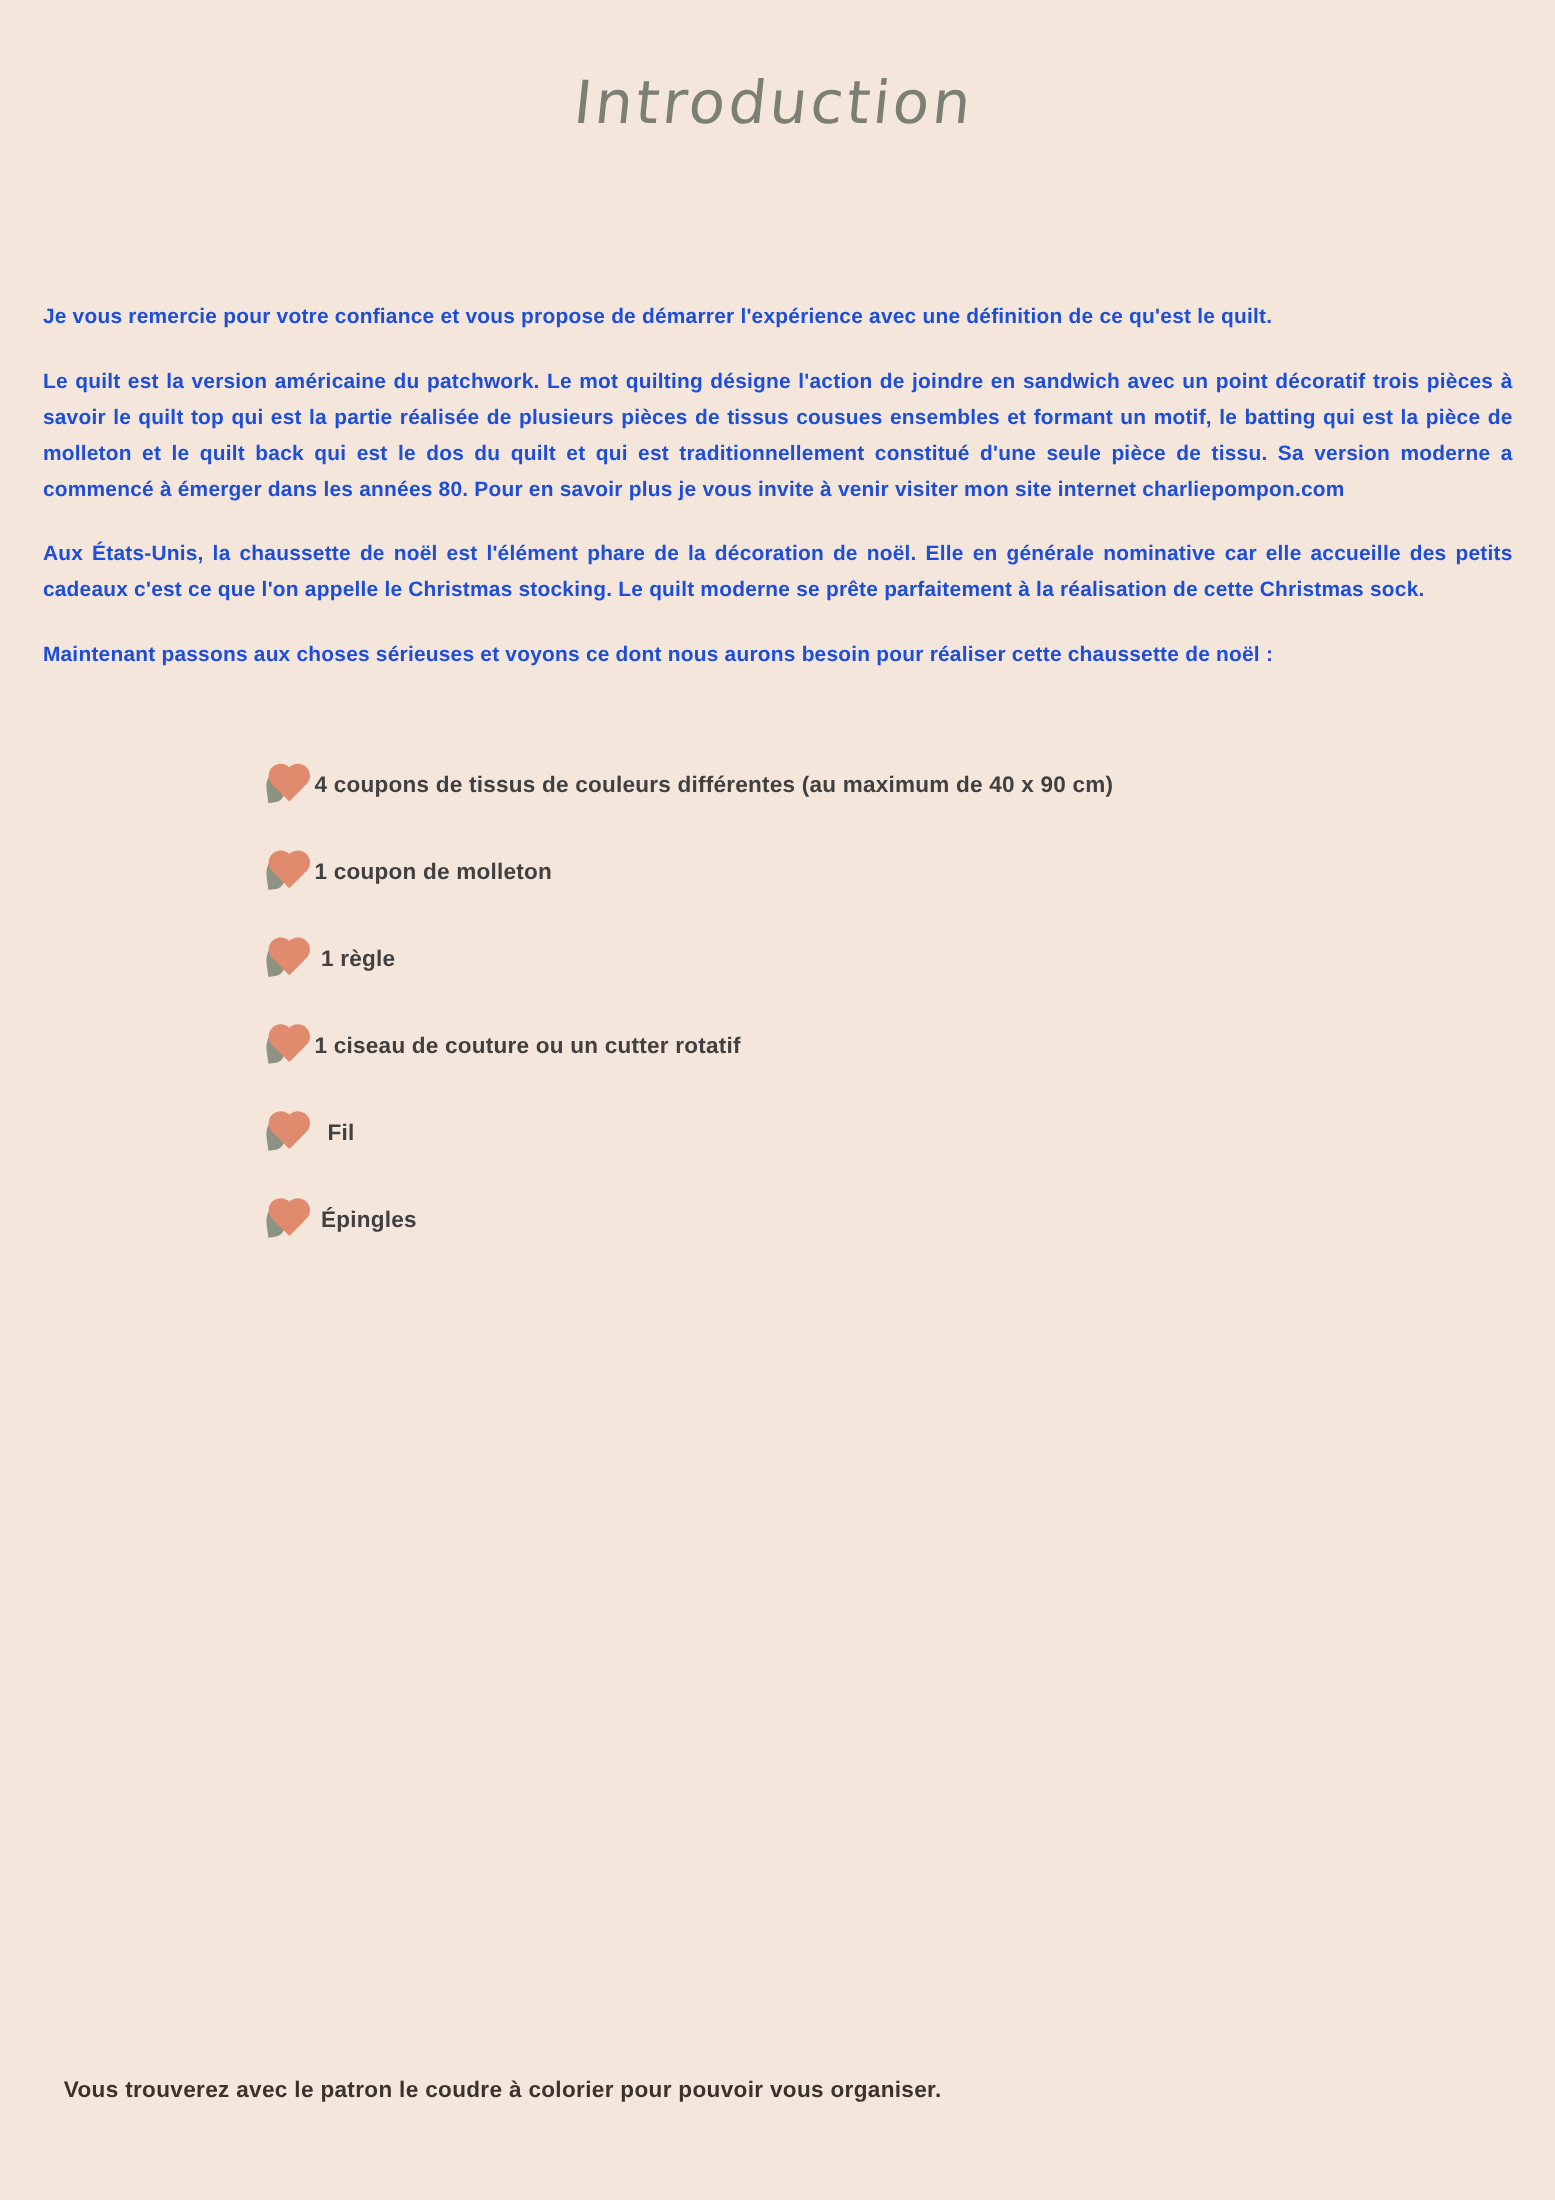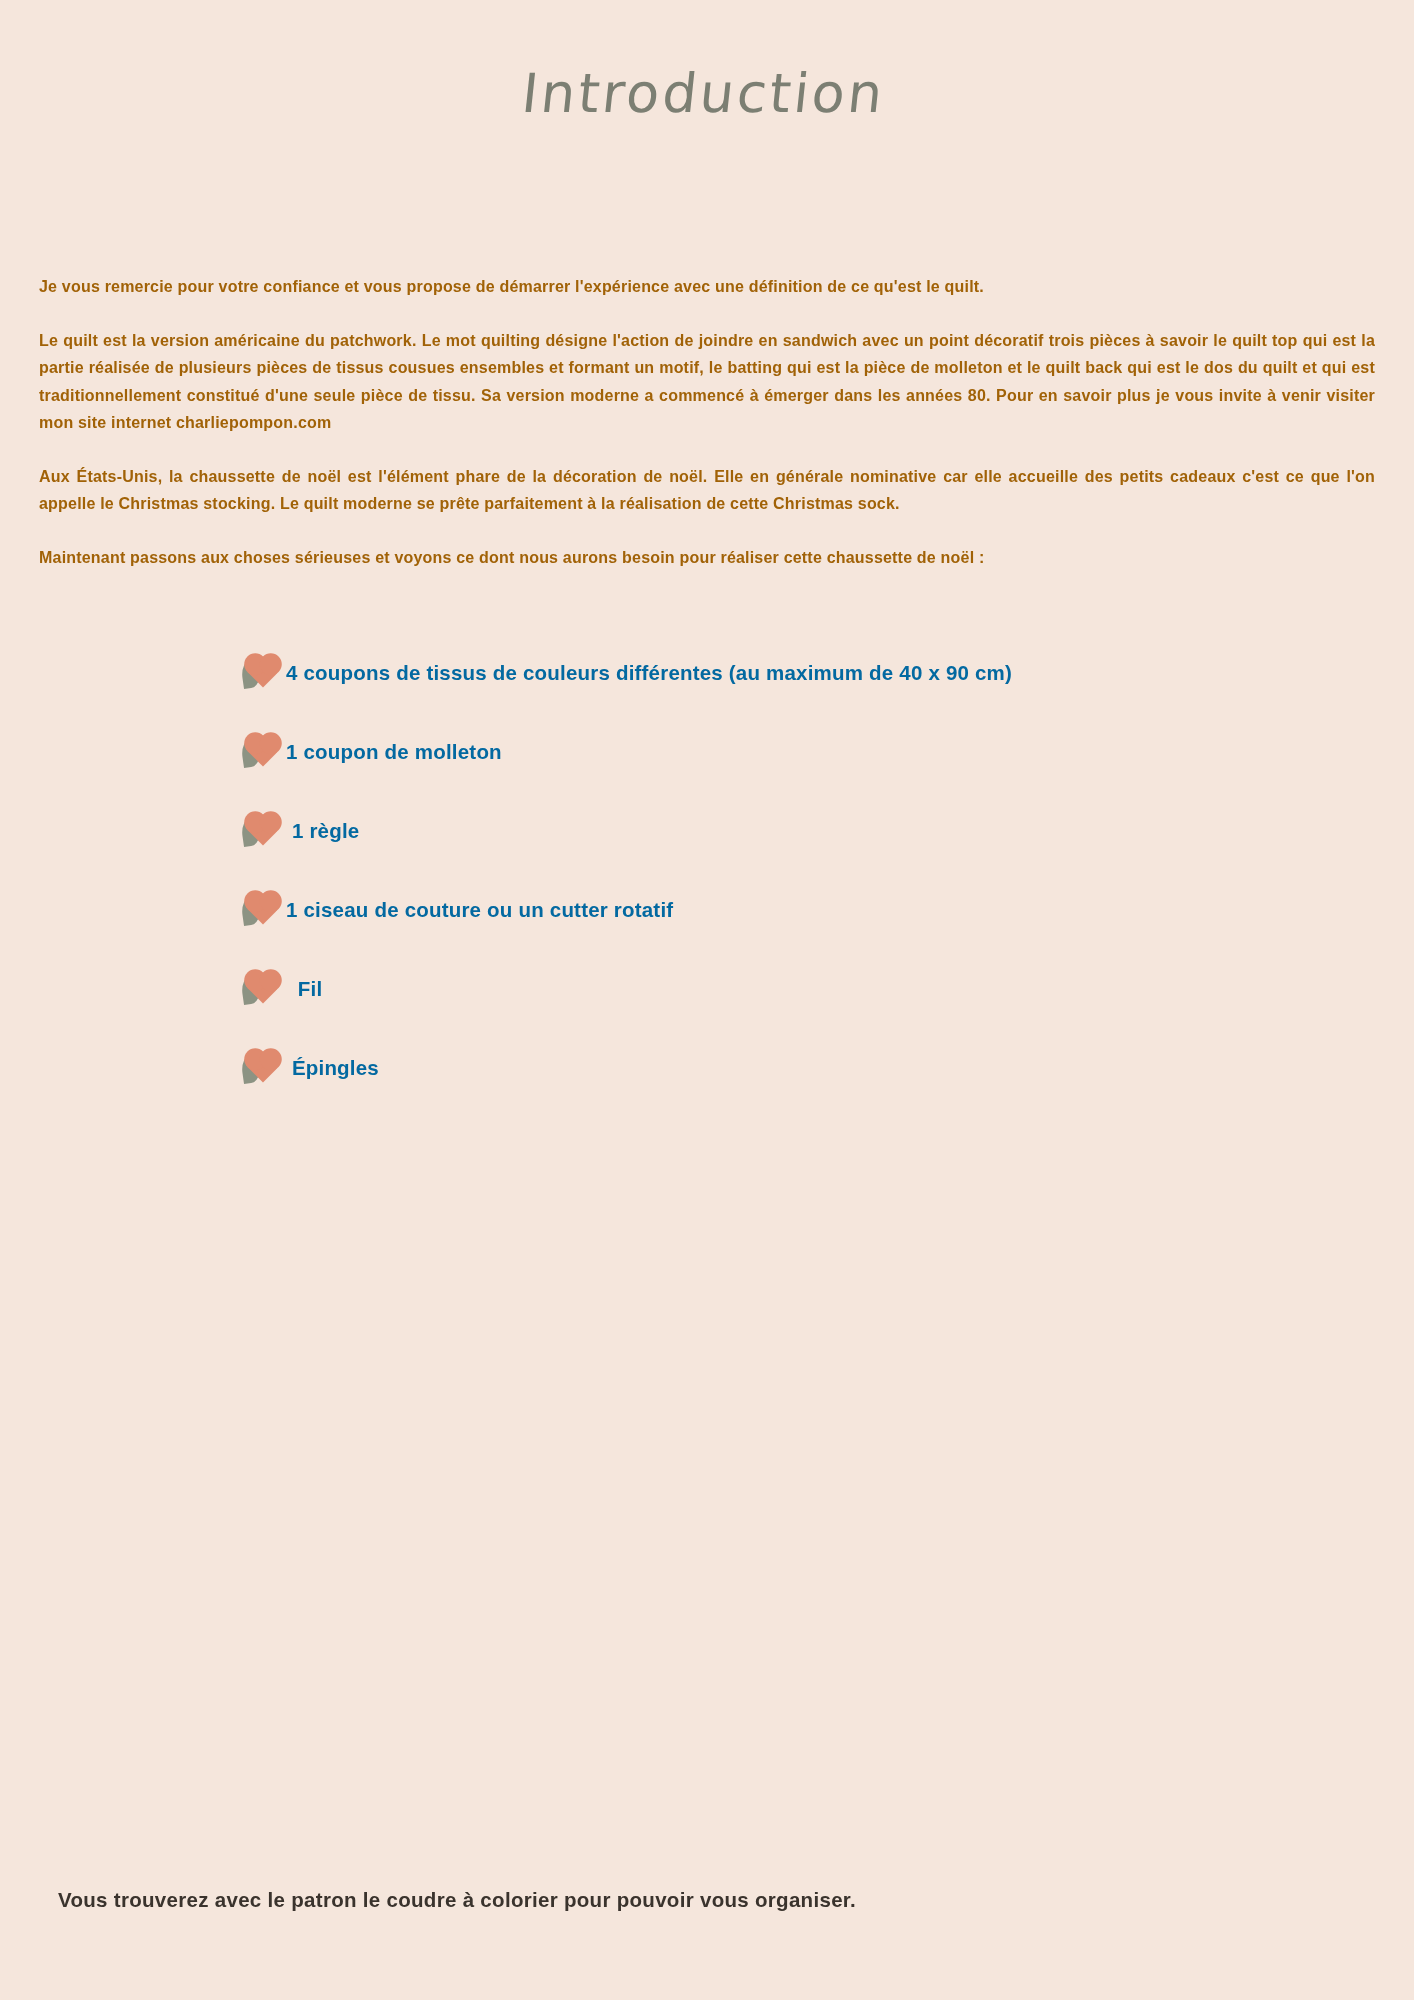--- a/index.html
+++ b/index.html
@@ -31,25 +31,25 @@
     color: #7c7f73;
     margin: 0;
     padding-top: 62px;
     transform: skewX(-6deg);
   }
   .body-block {
     margin: 0 0 0 0;
     padding: 0;
   }
   .para {
-    font-size: 16px;
+    font-size: 19px;
     line-height: 1.72;
     text-align: justify;
     font-weight: 600;
-    color: #a16207;
+    color: #1d4ed8;
     letter-spacing: 0.2px;
     margin: 0 0 26px 0;
   }
   .para-wrap {
     padding: 0 3px;
   }
   .intro-top {
     margin-top: 148px;
   }
   .items {
@@ -97,21 +97,21 @@
     width: 22px;
     height: 22px;
     background: #e08a6e;
     border-radius: 50%;
   }
   .item-icon .heart:before { top: -11px; left: 0; }
   .item-icon .heart:after  { top: 0; left: 11px; }
   .item-label {
     font-size: 20.5px;
     font-weight: 600;
-    color: #0369a1;
+    color: #404040;
     letter-spacing: 0.2px;
     white-space: pre;
   }
   .footer-note {
     position: absolute;
     left: 58px;
     bottom: 88px;
     font-size: 20.5px;
     font-weight: 700;
     color: #3a332d;

